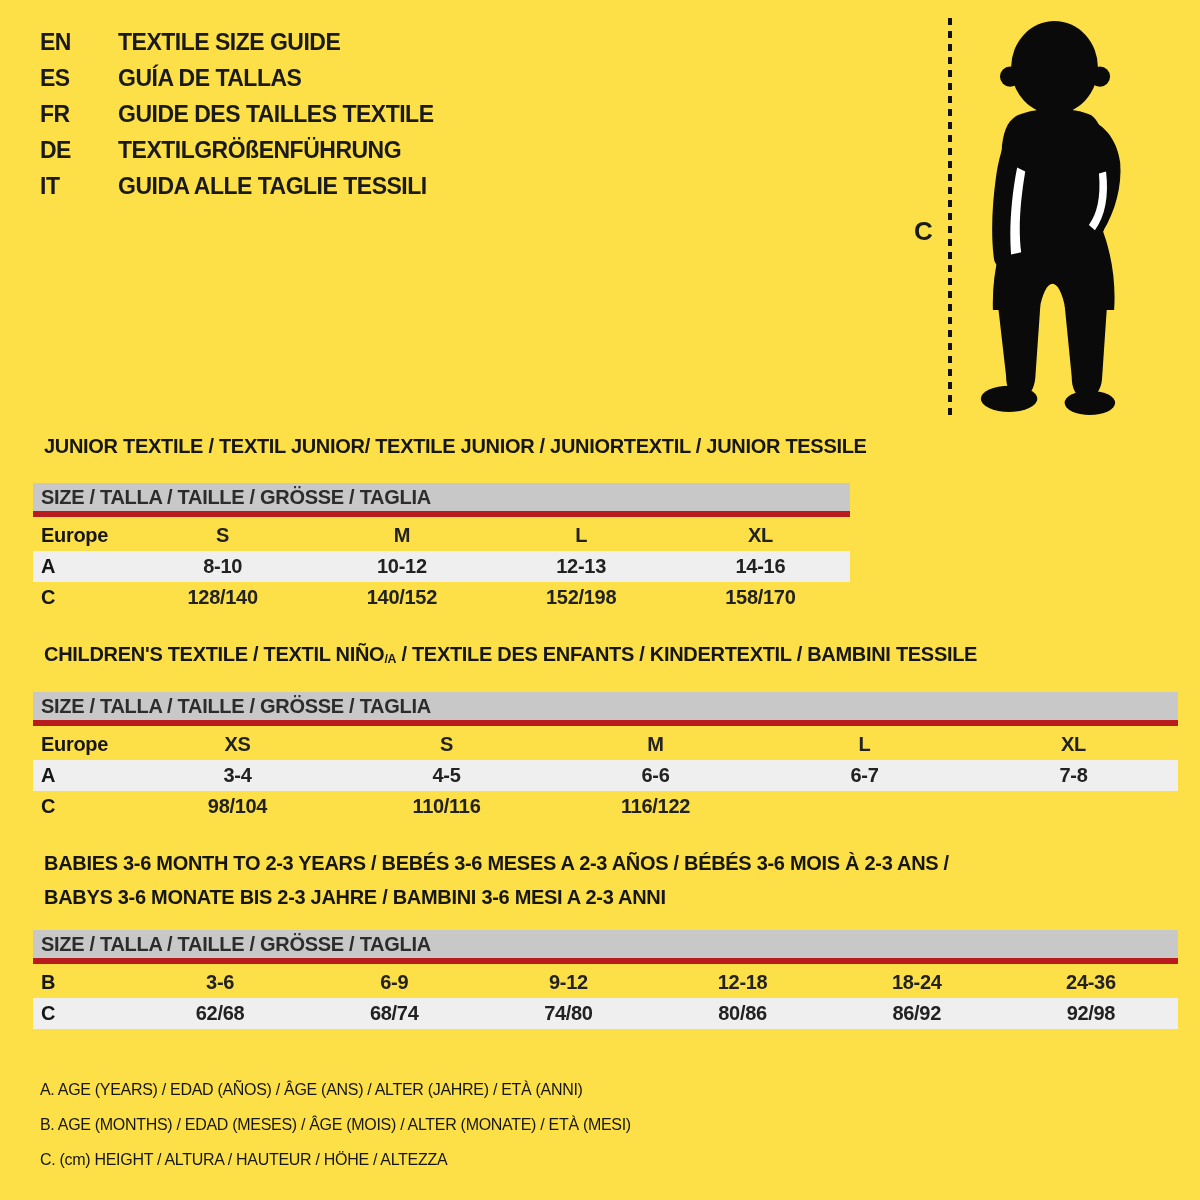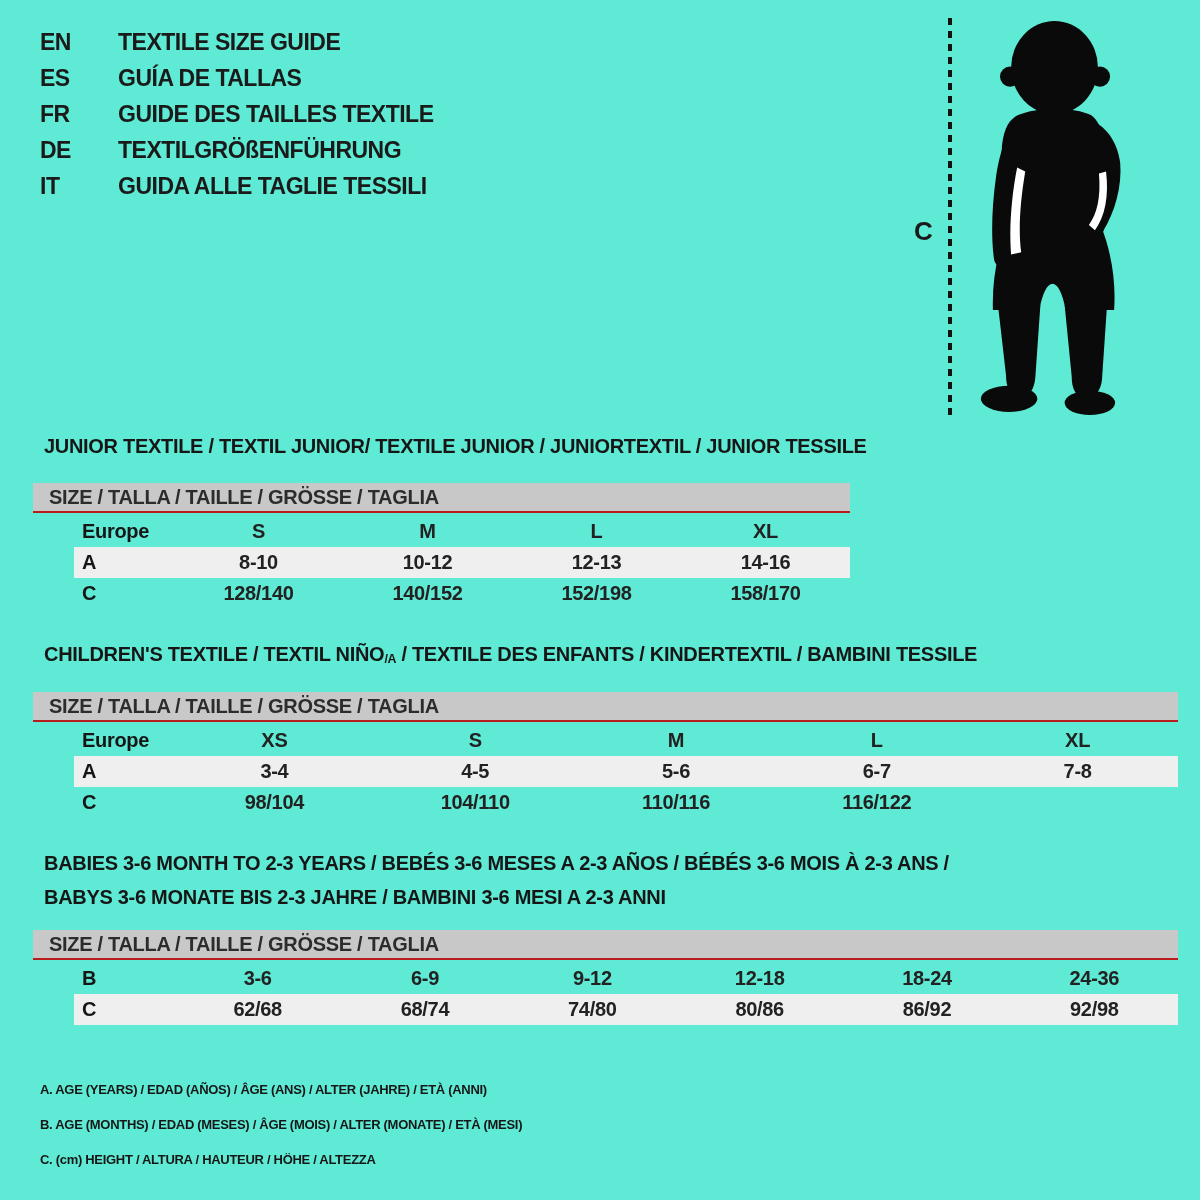--- a/index.html
+++ b/index.html
@@ -1,17 +1,17 @@
 <!DOCTYPE html>
 <html><head>
 <meta charset="utf-8">
 <style>
   html,body{margin:0;padding:0;background:#ffffff;}
   .canvas{
-    position:relative;width:1200px;height:1200px;background:#5eead4;overflow:hidden;
+    position:relative;width:1200px;height:1200px;background:#fde047;overflow:hidden;
     font-family:"Liberation Sans","DejaVu Sans",sans-serif;color:#1a1a1a;
     -webkit-font-smoothing:antialiased;
   }
   
   .languages{position:absolute;left:40px;top:24px;}
   .lang-row{display:flex;height:36px;align-items:center;}
   .lang-code{display:inline-block;width:78px;font-size:23px;font-weight:bold;letter-spacing:-0.5px;}
   .lang-title{font-size:23px;font-weight:bold;letter-spacing:-0.5px;white-space:nowrap;}
   
   .figure{position:absolute;left:900px;top:0;width:260px;height:430px;}
@@ -26,34 +26,34 @@
     position:absolute;left:44px;font-size:20px;font-weight:bold;letter-spacing:-0.3px;
     white-space:nowrap;color:#161616;
   }
   .heading-sub{font-size:0.62em;vertical-align:-2px;}
   .two-line{line-height:34px;}
   
   .size-table{position:absolute;left:33px;}
   .w-junior{width:817px;}
   .w-wide{width:1145px;}
   .size-bar{
-    height:28px;line-height:28px;background:#c8c8c8;border-bottom:2px solid #b91c1c;
-    margin-bottom:3px;padding-left:16px;font-size:20px;font-weight:bold;color:#2c2c2c;
+    height:28px;line-height:28px;background:#c8c8c8;border-bottom:6px solid #b91c1c;
+    margin-bottom:3px;padding-left:8px;font-size:20px;font-weight:bold;color:#2c2c2c;
     letter-spacing:-0.3px;
   }
-  .grid-row{display:grid;height:31px;line-height:31px;font-size:20px;font-weight:bold;letter-spacing:-0.3px;margin-left:41px;}
+  .grid-row{display:grid;height:31px;line-height:31px;font-size:20px;font-weight:bold;letter-spacing:-0.3px;}
   .cols5{grid-template-columns:100px repeat(4,1fr);}
   .cols6{grid-template-columns:100px repeat(5,1fr);}
   .cols7{grid-template-columns:100px repeat(6,1fr);}
   .stripe{background:#efefef;}
   .cell{text-align:center;color:#222;}
   .cell.label{text-align:left;padding-left:8px;color:#161616;}
   
   .footnotes{position:absolute;left:40px;top:1072px;}
-  .footnote{height:35px;line-height:35px;font-size:13px;font-weight:bold;letter-spacing:-0.3px;white-space:nowrap;color:#161616;}
+  .footnote{height:35px;line-height:35px;font-size:16px;font-weight:normal;letter-spacing:-0.3px;white-space:nowrap;color:#161616;}
 </style>
 </head>
 <body>
 
 <div class="canvas">
 
   <div class="languages">
     <div class="lang-row">
       <span class="lang-code">EN</span>
       <span class="lang-title">TEXTILE SIZE GUIDE</span>
@@ -148,28 +148,27 @@
       <div class="cell">XS</div>
       <div class="cell">S</div>
       <div class="cell">M</div>
       <div class="cell">L</div>
       <div class="cell">XL</div>
     </div>
     <div class="grid-row cols6 stripe">
       <div class="cell label">A</div>
       <div class="cell">3-4</div>
       <div class="cell">4-5</div>
-      <div class="cell">5-6</div>
+      <div class="cell">6-6</div>
       <div class="cell">6-7</div>
       <div class="cell">7-8</div>
     </div>
     <div class="grid-row cols6">
       <div class="cell label">C</div>
       <div class="cell">98/104</div>
-      <div class="cell">104/110</div>
       <div class="cell">110/116</div>
       <div class="cell">116/122</div>
     </div>
   </div>
 
   <div class="section-heading two-line" style="top:846px;">
     <div>BABIES 3-6 MONTH TO 2-3 YEARS / BEBÉS 3-6 MESES A 2-3 AÑOS / BÉBÉS 3-6 MOIS À 2-3 ANS /</div>
     <div>BABYS 3-6 MONATE BIS 2-3 JAHRE / BAMBINI 3-6 MESI A 2-3 ANNI</div>
   </div>
 

